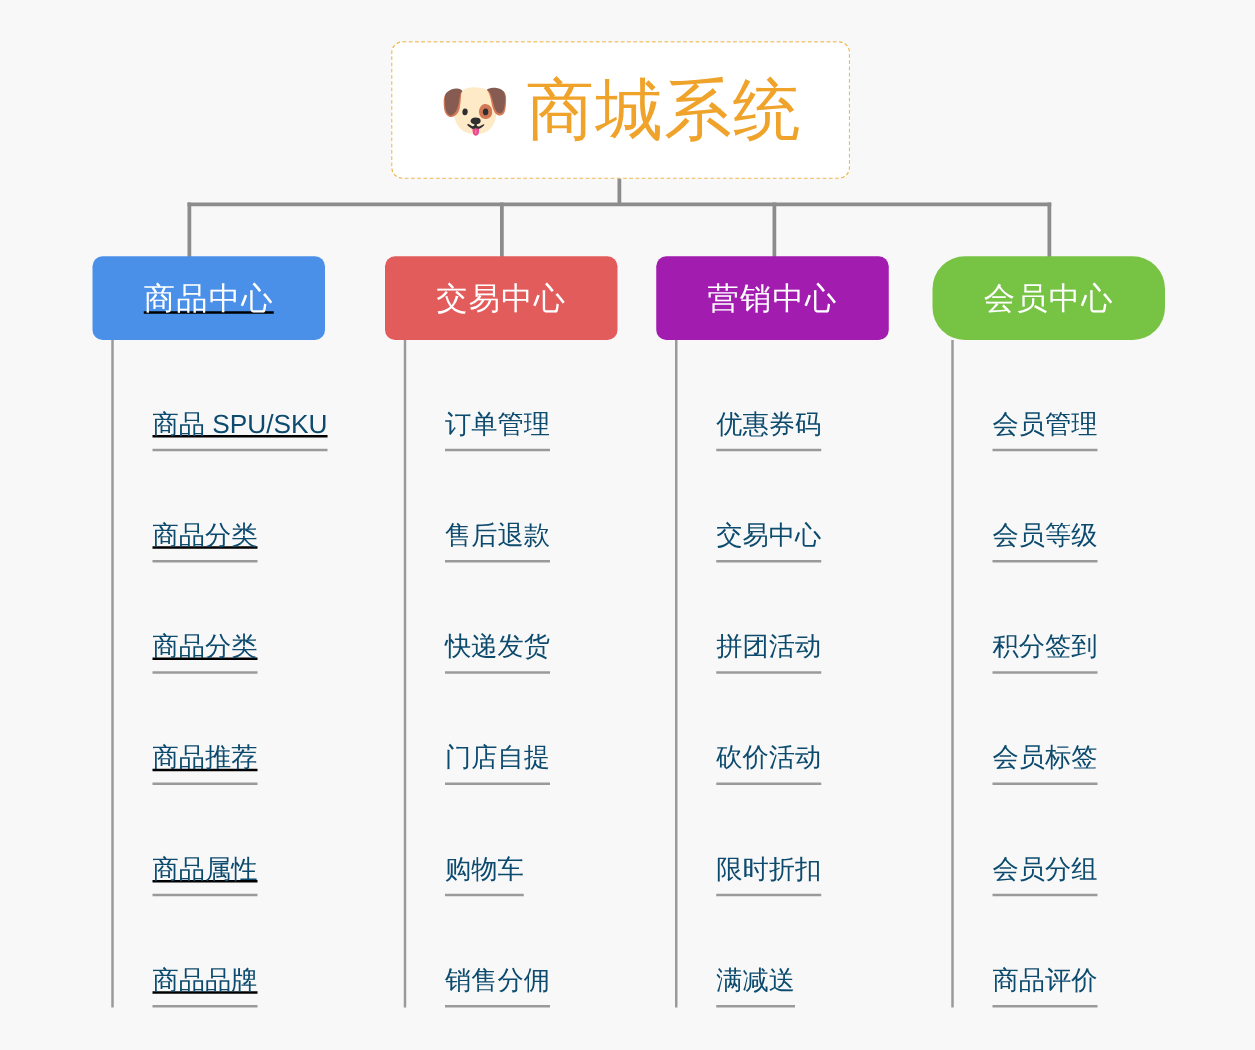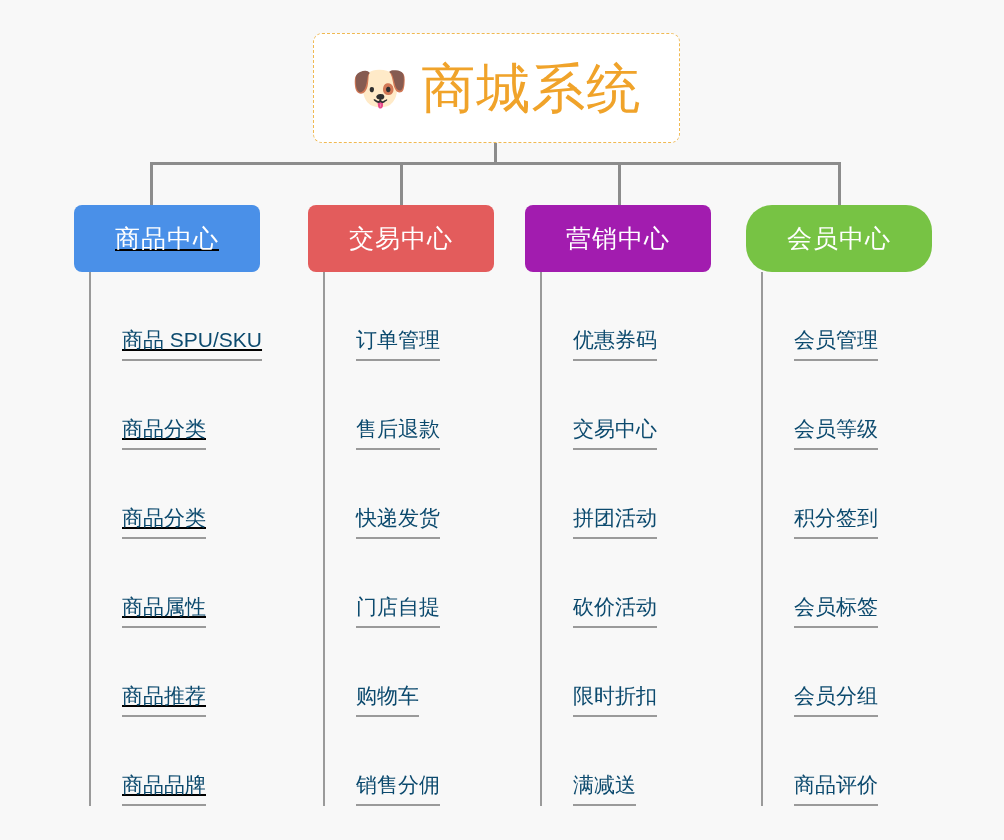--- a/index.html
+++ b/index.html
@@ -140,24 +140,24 @@
       <div class="item">
           <span class="item-label">商品 SPU/SKU</span>
         </div>
       <div class="item">
           <span class="item-label">商品分类</span>
         </div>
       <div class="item">
           <span class="item-label">商品分类</span>
         </div>
       <div class="item">
+          <span class="item-label">商品推荐</span>
+        </div>
+      <div class="item">
           <span class="item-label">商品属性</span>
-        </div>
-      <div class="item">
-          <span class="item-label">商品推荐</span>
         </div>
       <div class="item">
           <span class="item-label">商品品牌</span>
         </div>
     </div>
   </div>
 
   <div class="column" id="col-1">
     <div class="col-header" style="background-color: rgb(227, 92, 92);">交易中心</div>
     <div class="items">

